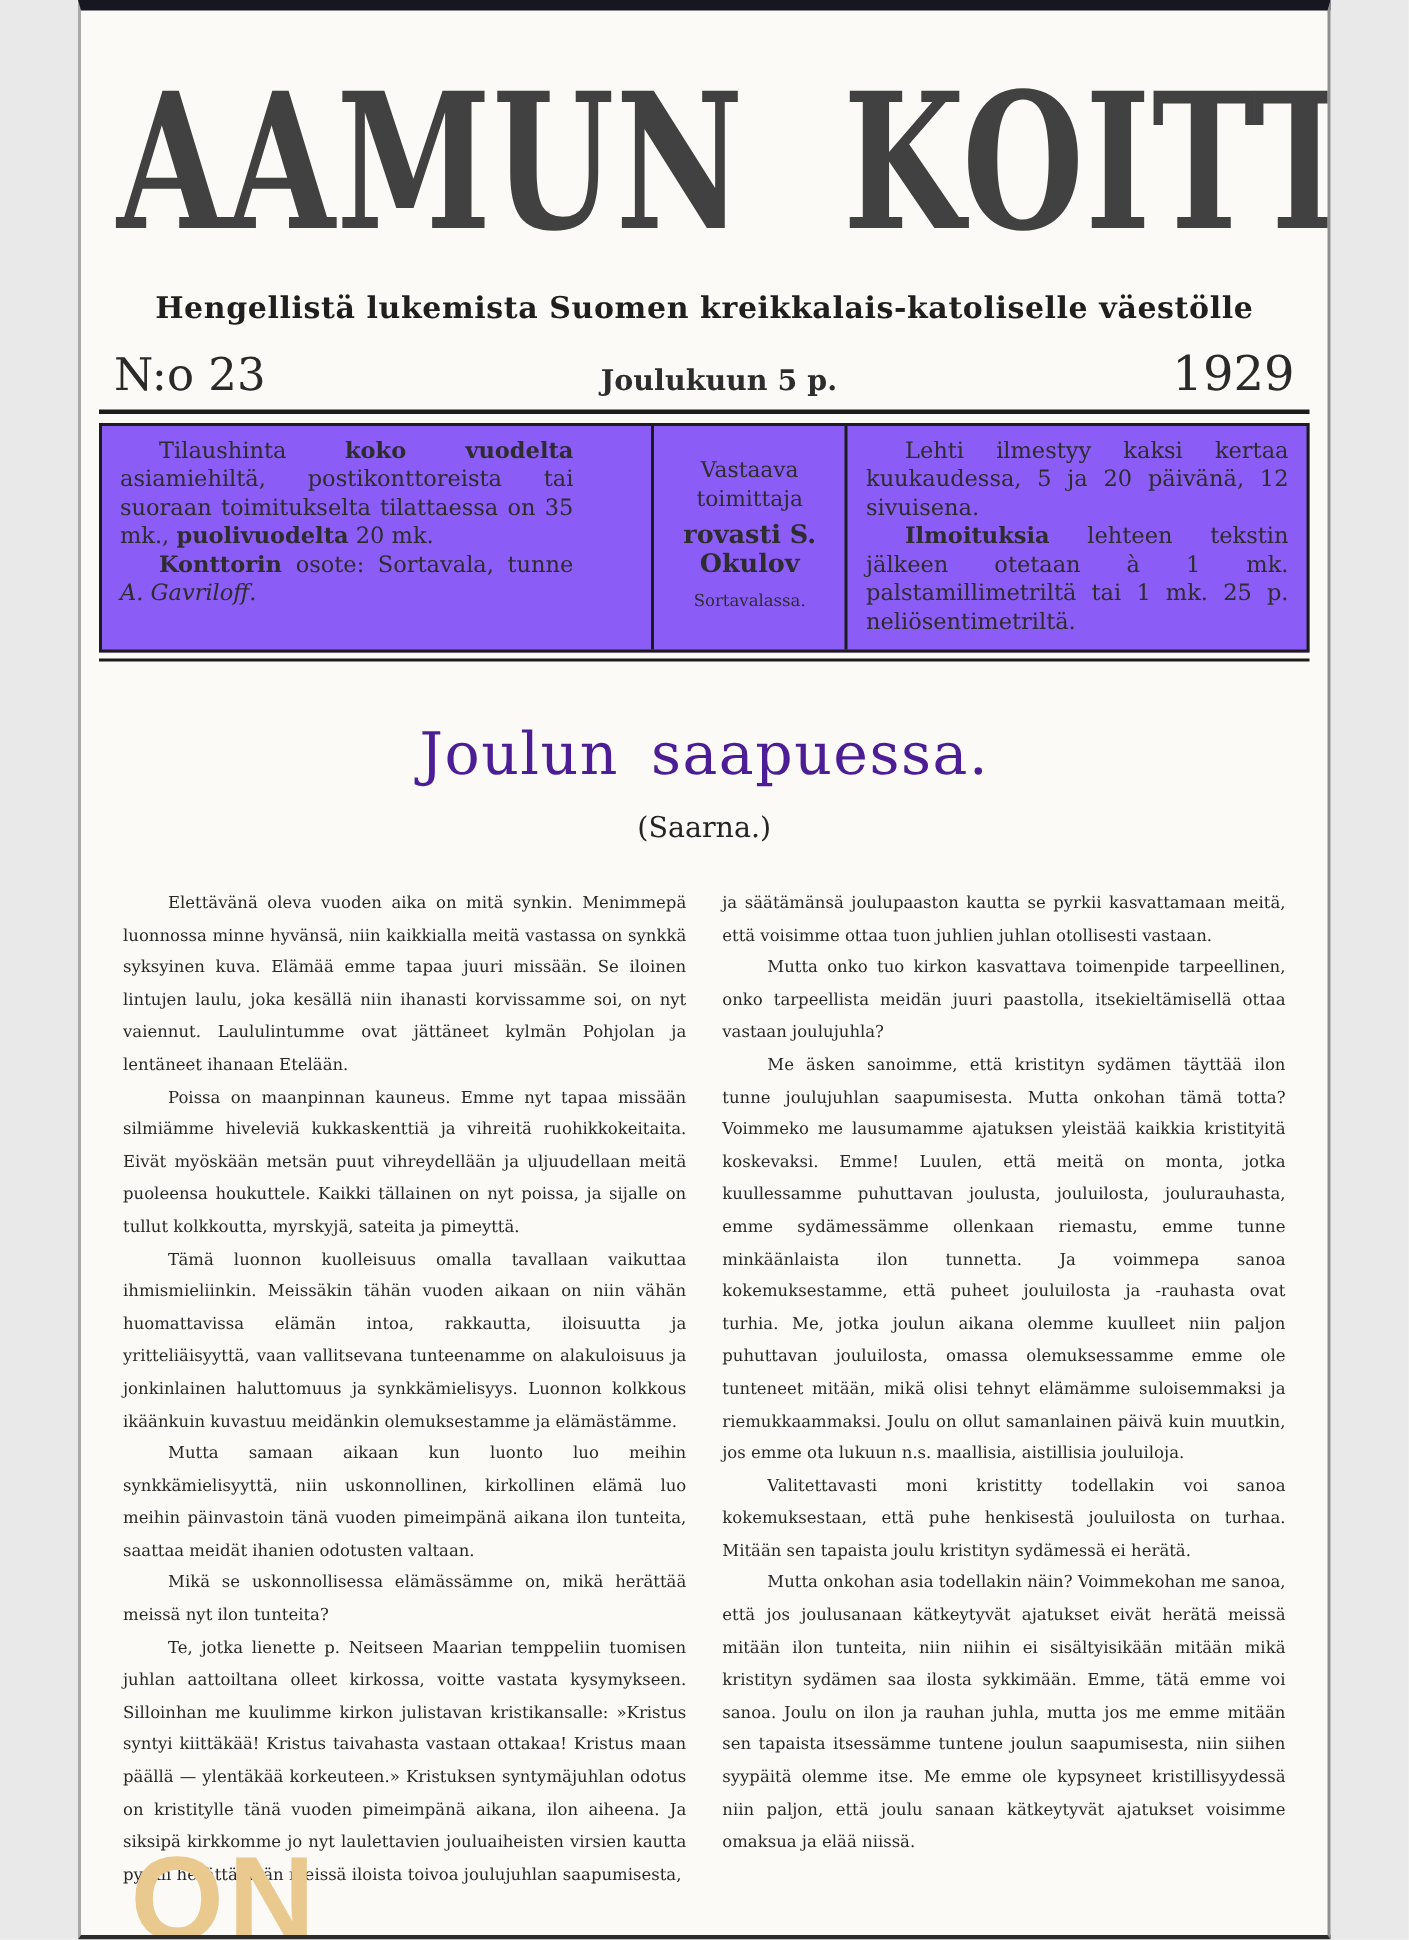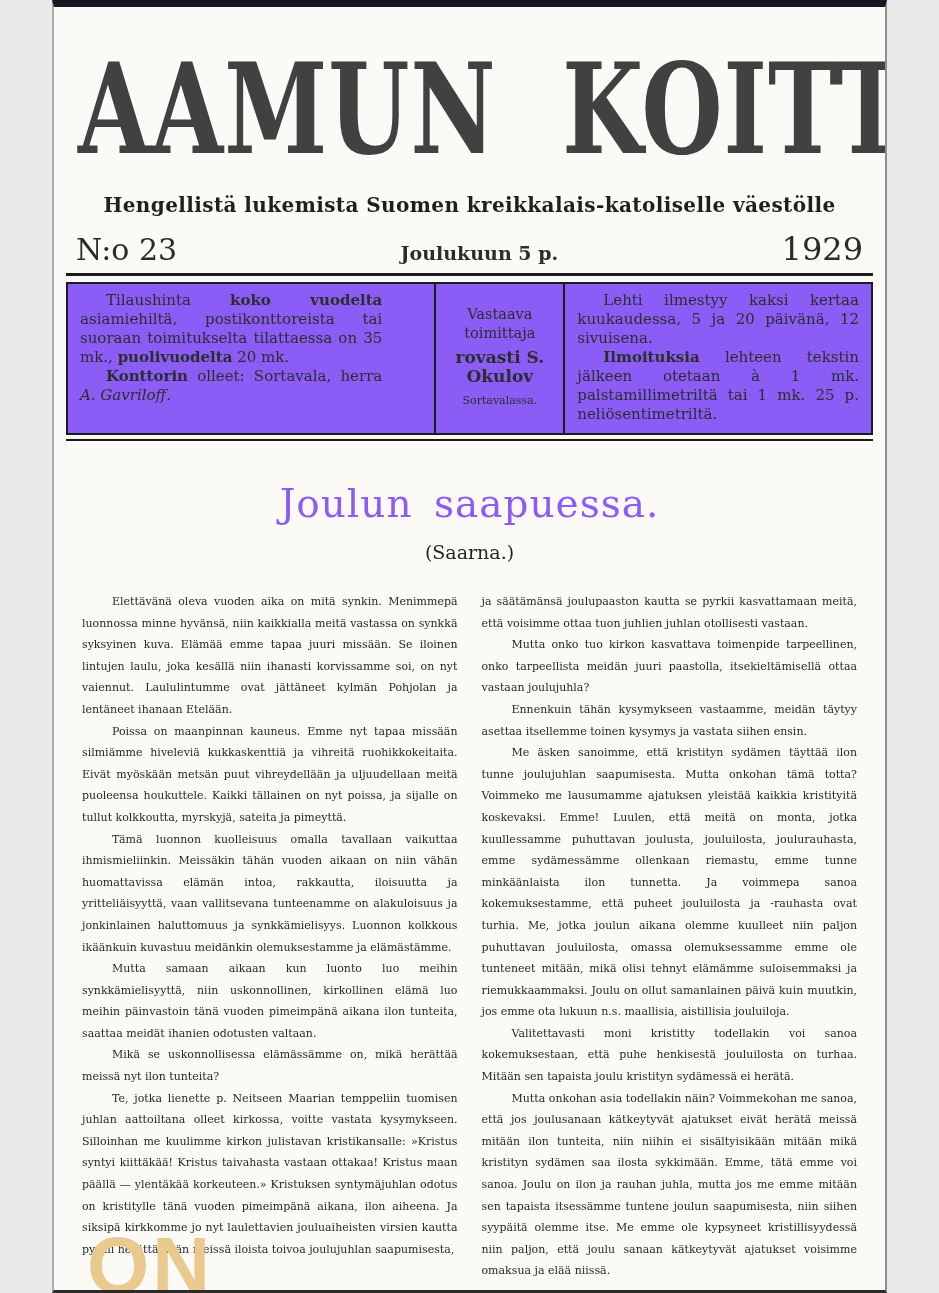--- a/index.html
+++ b/index.html
@@ -40,21 +40,21 @@
   .info-p { text-indent: 26px; margin: 0; text-align: justify; }
   .rule-thin { border-top: 2px solid #1c1c1c; margin: 4px 12px 0; }
 
   .b { font-weight: bold; }
   .i { font-style: italic; }
 
   .mid-line1 { font-size: 14.5px; }
   .mid-line2 { font-size: 17px; font-weight: bold; }
   .mid-line3 { font-size: 11px; }
 
-  .headline { text-align: center; font-size: 39px; margin-top: 40px; letter-spacing: 1px; word-spacing: 8px; color:#8b5cf6; }
+  .headline { text-align: center; font-size: 39px; margin-top: 40px; letter-spacing: 1px; word-spacing: 8px; color:#4c1d95; }
   .subhead  { text-align: center; font-size: 19px; margin-top: 15px; color:#242424; }
 
   .columns { display: flex; gap: 24px; padding: 0 28px; margin-top: 28px; }
   .col { flex: 1; min-width: 0; }
   .body-p { font-size: 11px; line-height: 21.6px; text-align: justify; text-indent: 30px; margin: 0; color:#272727; }
   .no-indent { text-indent: 0; }
 
   .watermark {
     position: absolute; left: 33px; bottom: -16px;
     font-family: "Liberation Sans", sans-serif; font-weight: bold;
@@ -75,21 +75,21 @@
     <span class="issue-no">N:o 23</span>
     <span class="issue-date">Joulukuun 5 p.</span>
     <span class="issue-year">1929</span>
   </div>
 
   <div class="rule-thick"></div>
 
   <div class="info-box">
     <div class="info-cell cell-left">
       <p class="info-p"><span>Tilaushinta </span><span class="b">koko vuodelta</span><span> asiamiehiltä, postikonttoreista tai suoraan toimitukselta tilattaessa on 35 mk., </span><span class="b">puolivuodelta</span><span> 20 mk.</span></p>
-      <p class="info-p"><span class="b">Konttorin</span><span> olleet: Sortavala, herra </span><span class="i">A. Gavriloff.</span></p>
+      <p class="info-p"><span class="b">Konttorin</span><span> osote: Sortavala, tunne </span><span class="i">A. Gavriloff.</span></p>
     </div>
     <div class="info-cell cell-mid">
       <div class="mid-line1">Vastaava toimittaja</div>
       <div class="mid-line2">rovasti S. Okulov</div>
       <div class="mid-line3">Sortavalassa.</div>
     </div>
     <div class="info-cell cell-right">
       <p class="info-p"><span>Lehti ilmestyy kaksi kertaa kuukaudessa, 5 ja 20 päivänä, 12 sivuisena.</span></p>
       <p class="info-p"><span class="b">Ilmoituksia</span><span> lehteen tekstin jälkeen otetaan à 1 mk. palstamillimetriltä tai 1 mk. 25 p. neliösentimetriltä.</span></p>
     </div>
@@ -105,21 +105,20 @@
       <p class="body-p">Elettävänä oleva vuoden aika on mitä synkin.  Menimmepä luonnossa minne hyvänsä, niin kaikkialla meitä vastassa on synkkä syksyinen kuva.  Elämää emme tapaa juuri missään.  Se iloinen lintujen laulu, joka kesällä niin ihanasti korvissamme soi, on nyt vaiennut.  Laululintumme ovat jättäneet kylmän Pohjolan ja lentäneet ihanaan Etelään.</p>
       <p class="body-p">Poissa on maanpinnan kauneus.  Emme nyt tapaa missään silmiämme hiveleviä kukkaskenttiä ja vihreitä ruohikkokeitaita.  Eivät myöskään metsän puut vihreydellään ja uljuudellaan meitä puoleensa houkuttele.  Kaikki tällainen on nyt poissa, ja sijalle on tullut kolkkoutta, myrskyjä, sateita ja pimeyttä.</p>
       <p class="body-p">Tämä luonnon kuolleisuus omalla tavallaan vaikuttaa ihmismieliinkin.  Meissäkin tähän vuoden aikaan on niin vähän huomattavissa elämän intoa, rakkautta, iloisuutta ja yritteliäisyyttä, vaan vallitsevana tunteenamme on alakuloisuus ja jonkinlainen haluttomuus ja synkkämielisyys.  Luonnon kolkkous ikäänkuin kuvastuu meidänkin olemuksestamme ja elämästämme.</p>
       <p class="body-p">Mutta samaan aikaan kun luonto luo meihin synkkämielisyyttä, niin uskonnollinen, kirkollinen elämä luo meihin päinvastoin tänä vuoden pimeimpänä aikana ilon tunteita, saattaa meidät ihanien odotusten valtaan.</p>
       <p class="body-p">Mikä se uskonnollisessa elämässämme on, mikä herättää meissä nyt ilon tunteita?</p>
       <p class="body-p">Te, jotka lienette p. Neitseen Maarian temppeliin tuomisen juhlan aattoiltana olleet kirkossa, voitte vastata kysymykseen.  Silloinhan me kuulimme kirkon julistavan kristikansalle: »Kristus syntyi kiittäkää!  Kristus taivahasta vastaan ottakaa!  Kristus maan päällä — ylentäkää korkeuteen.» Kristuksen syntymäjuhlan odotus on kristitylle tänä vuoden pimeimpänä aikana, ilon aiheena.  Ja siksipä kirkkomme jo nyt laulettavien jouluaiheisten virsien kautta pyrkii herättämään meissä iloista toivoa joulujuhlan saapumisesta,</p>
     </div>
     <div class="col">
       <p class="body-p no-indent">ja säätämänsä joulupaaston kautta se pyrkii kasvattamaan meitä, että voisimme ottaa tuon juhlien juhlan otollisesti vastaan.</p>
       <p class="body-p">Mutta onko tuo kirkon kasvattava toimenpide tarpeellinen, onko tarpeellista meidän juuri paastolla, itsekieltämisellä ottaa vastaan joulujuhla?</p>
-      <p class="body-p">Ennenkuin tähän kysymykseen vastaamme, meidän täytyy asettaa itsellemme toinen kysymys ja vastata siihen ensin.</p>
       <p class="body-p">Me äsken sanoimme, että kristityn sydämen täyttää ilon tunne joulujuhlan saapumisesta.  Mutta onkohan tämä totta?  Voimmeko me lausumamme ajatuksen yleistää kaikkia kristityitä koskevaksi.  Emme!  Luulen, että meitä on monta, jotka kuullessamme puhuttavan joulusta, jouluilosta, joulurauhasta, emme sydämessämme ollenkaan riemastu, emme tunne minkäänlaista ilon tunnetta.  Ja voimmepa sanoa kokemuksestamme, että puheet jouluilosta ja -rauhasta ovat turhia.  Me, jotka joulun aikana olemme kuulleet niin paljon puhuttavan jouluilosta, omassa olemuksessamme emme ole tunteneet mitään, mikä olisi tehnyt elämämme suloisemmaksi ja riemukkaammaksi.  Joulu on ollut samanlainen päivä kuin muutkin, jos emme ota lukuun n.s. maallisia, aistillisia jouluiloja.</p>
       <p class="body-p">Valitettavasti moni kristitty todellakin voi sanoa kokemuksestaan, että puhe henkisestä jouluilosta on turhaa. Mitään sen tapaista joulu kristityn sydämessä ei herätä.</p>
       <p class="body-p">Mutta onkohan asia todellakin näin?  Voimmekohan me sanoa, että jos joulusanaan kätkeytyvät ajatukset eivät herätä meissä mitään ilon tunteita, niin niihin ei sisältyisikään mitään mikä kristityn sydämen saa ilosta sykkimään.  Emme, tätä emme voi sanoa.  Joulu on ilon ja rauhan juhla, mutta jos me emme mitään sen tapaista itsessämme tuntene joulun saapumisesta, niin siihen syypäitä olemme itse.  Me emme ole kypsyneet kristillisyydessä niin paljon, että joulu sanaan kätkeytyvät ajatukset voisimme omaksua ja elää niissä.</p>
     </div>
   </div>
 
   <div class="watermark">ON</div>
 
 </div>
 

